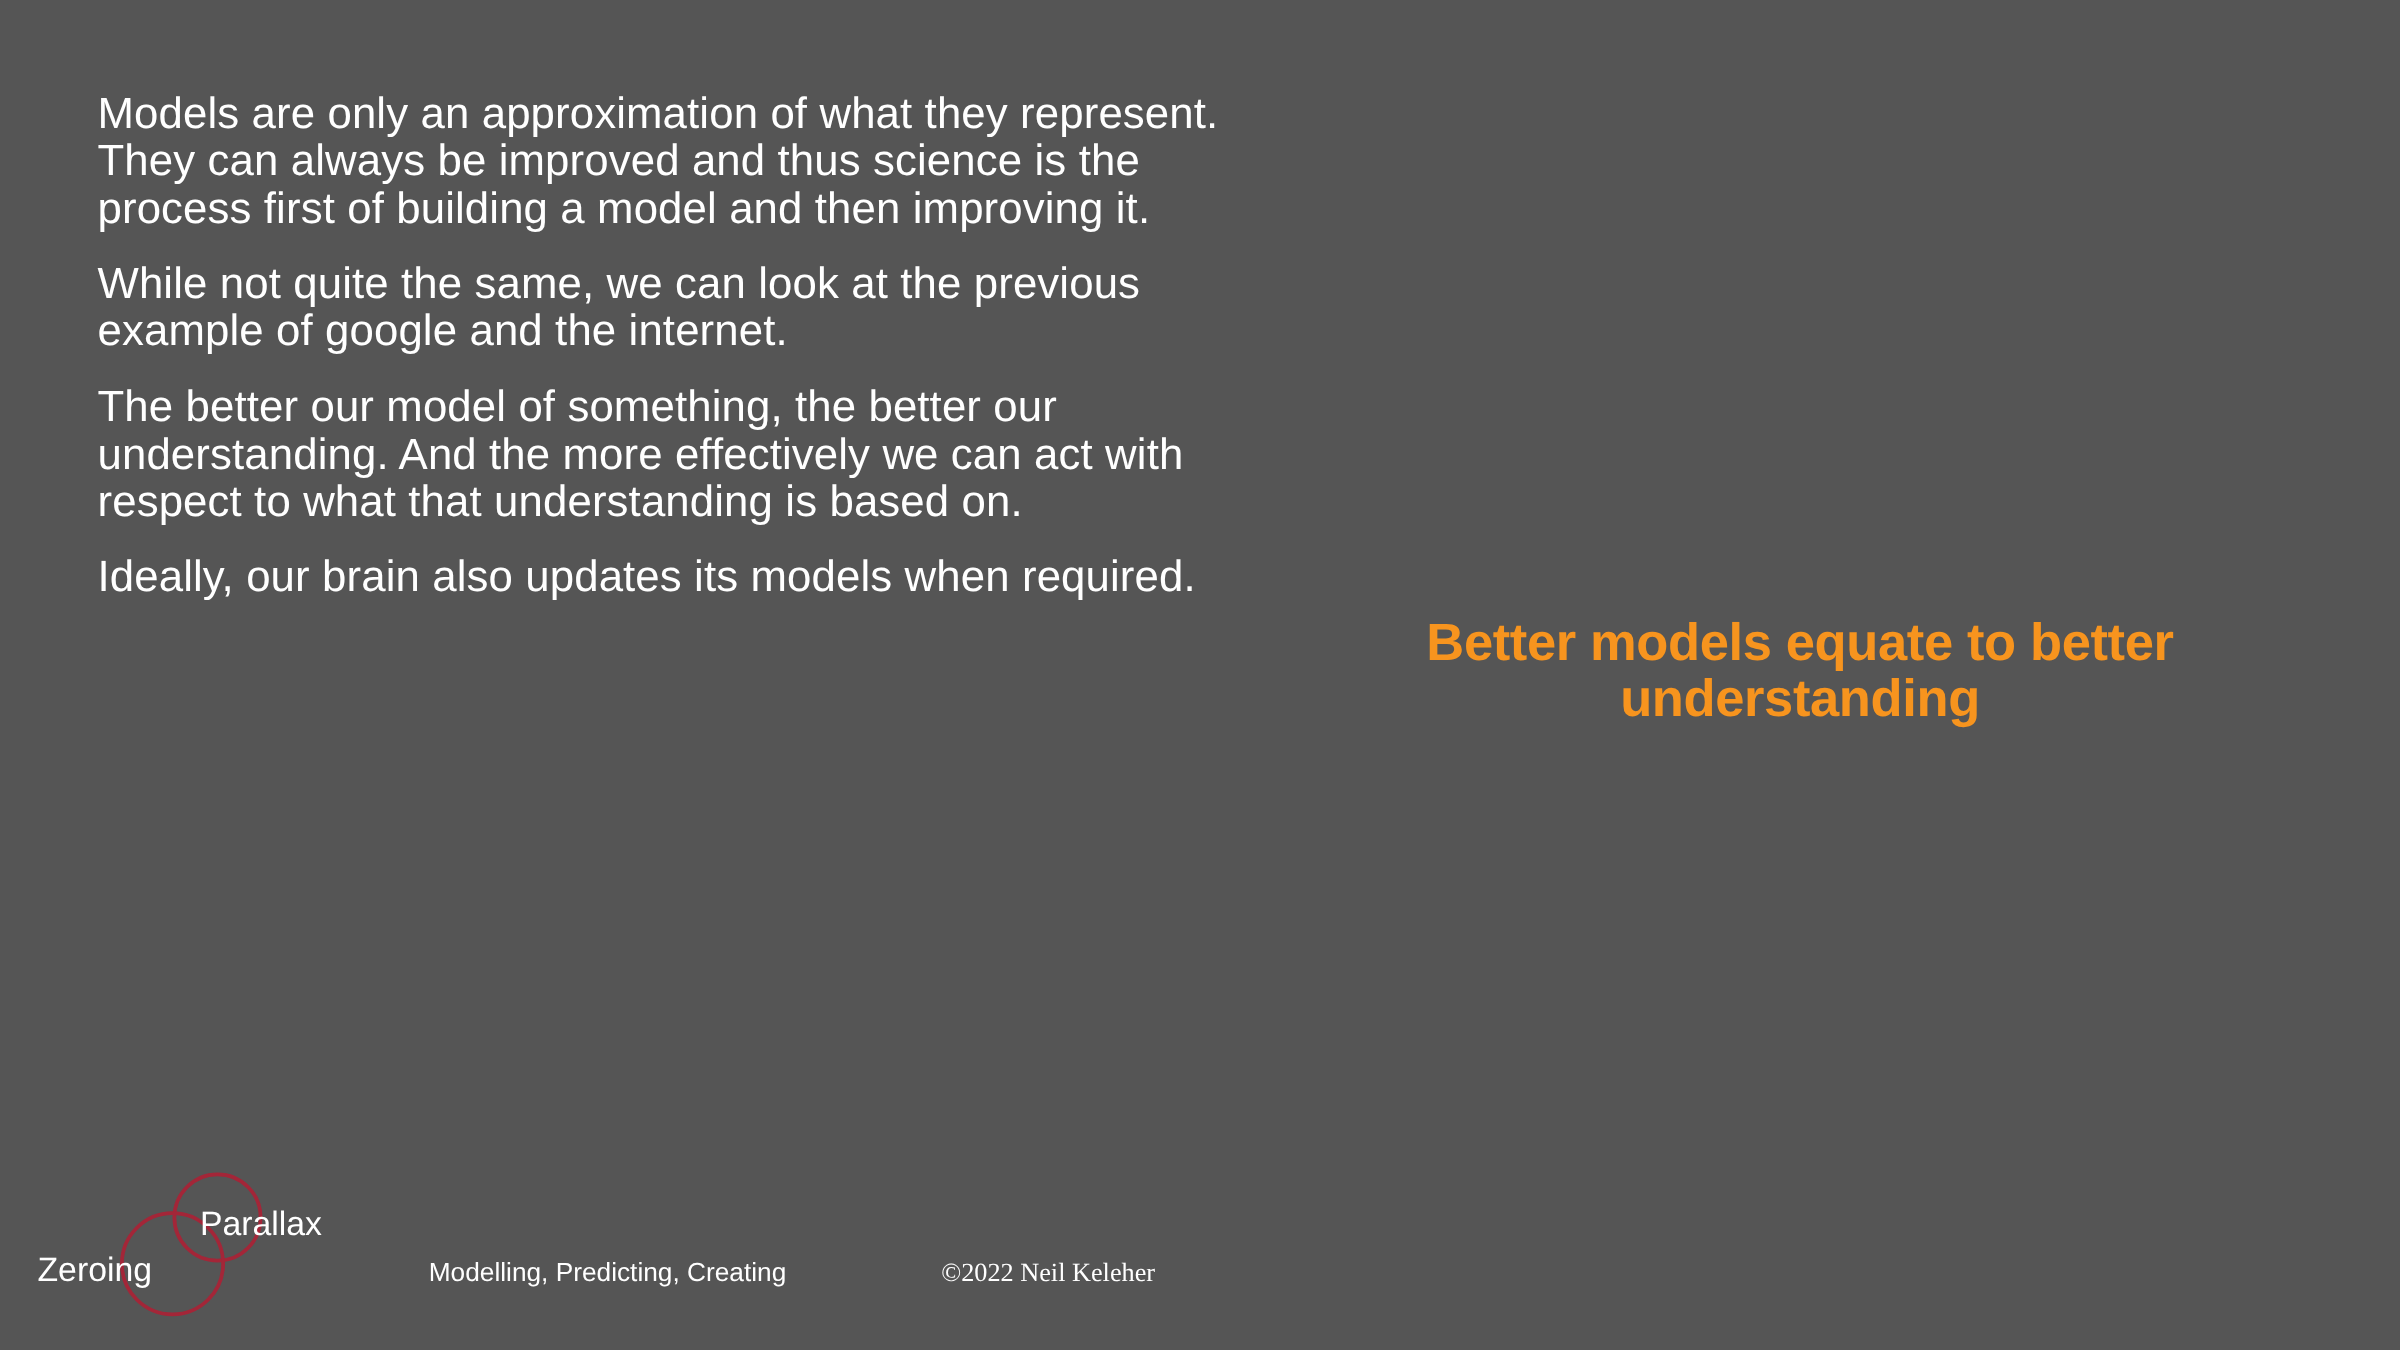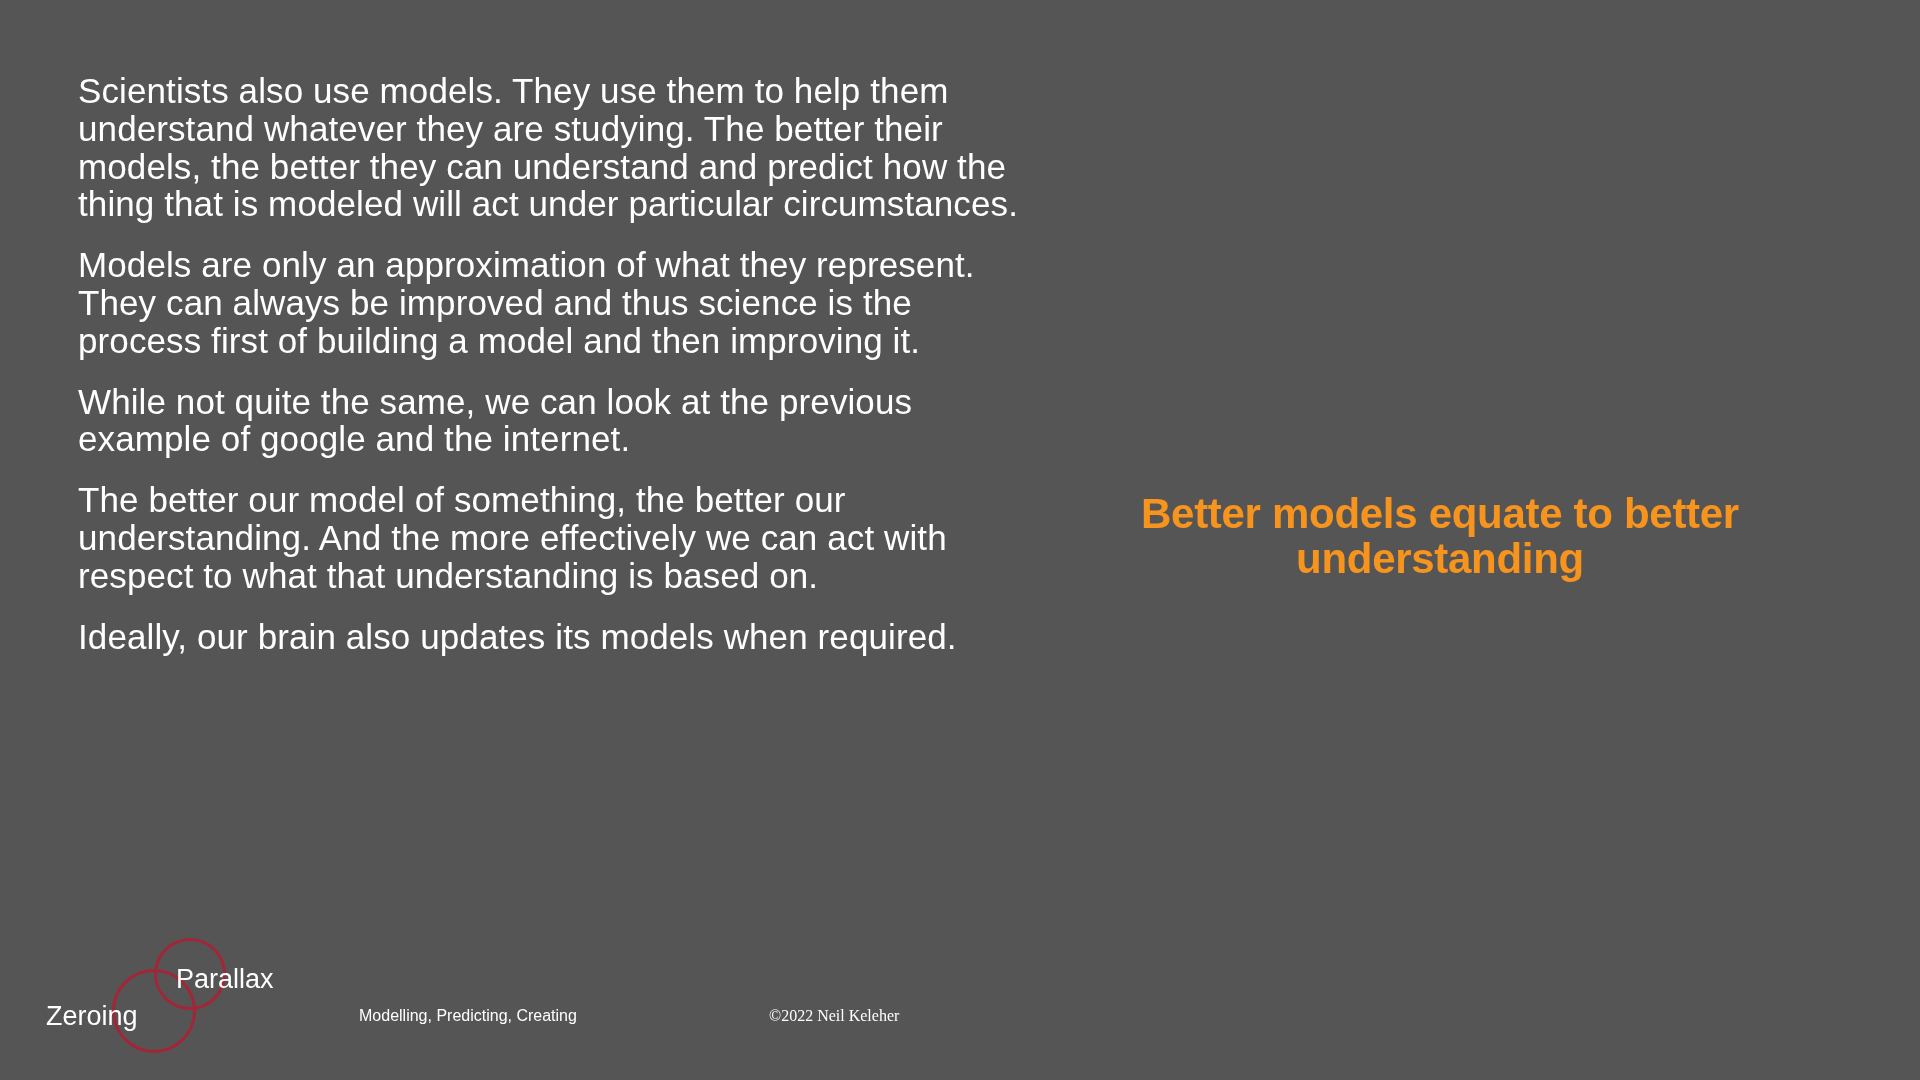--- a/index.html
+++ b/index.html
@@ -56,21 +56,21 @@
     font-size: 42px;
     font-weight: 700;
     line-height: 1.07;
     letter-spacing: -0.3px;
     white-space: pre-line;
   }
 
   
   #footer {
     position: absolute;
-    left: 16px;
+    left: 0;
     bottom: 0;
     width: 1548px;
     height: 160px;
   }
 
   
   #logo {
     position: absolute;
     left: 30px;
     top: 8px;
@@ -114,35 +114,34 @@
   }
 
   #logo-word-parallax {
     left: 130px;
     top: 38px;
   }
 
   .footer-note {
     position: absolute;
     color: #ffffff;
-    font-size: 16px;
+    font-size: 21px;
     line-height: 1;
     white-space: nowrap;
   }
 
   #footer-tagline { left: 343px; top: 88px; }
   #footer-copyright { left: 753px; top: 88px; font-family: Liberation Serif, serif; }
 </style>
 </head>
 <body>
 
 <div id="slide">
 
   <div id="body-copy">
-    <p class="para">Scientists also use models. They use them to help them understand whatever they are studying. The better their models, the better they can understand and predict how the thing that is modeled will act under particular circumstances.</p>
     <p class="para">Models are only an approximation of what they represent. They can always be improved and thus science is the process first of building a model and then improving it.</p>
     <p class="para">While not quite the same, we can look at the previous example of google and the internet.</p>
     <p class="para">The better our model of something, the better our understanding. And the more effectively we can act with respect to what that understanding is based on.</p>
     <p class="para">Ideally, our brain also updates its models when required.</p>
   </div>
 
   <h1 id="headline">Better models equate to better understanding</h1>
 
   <div id="footer">
 

